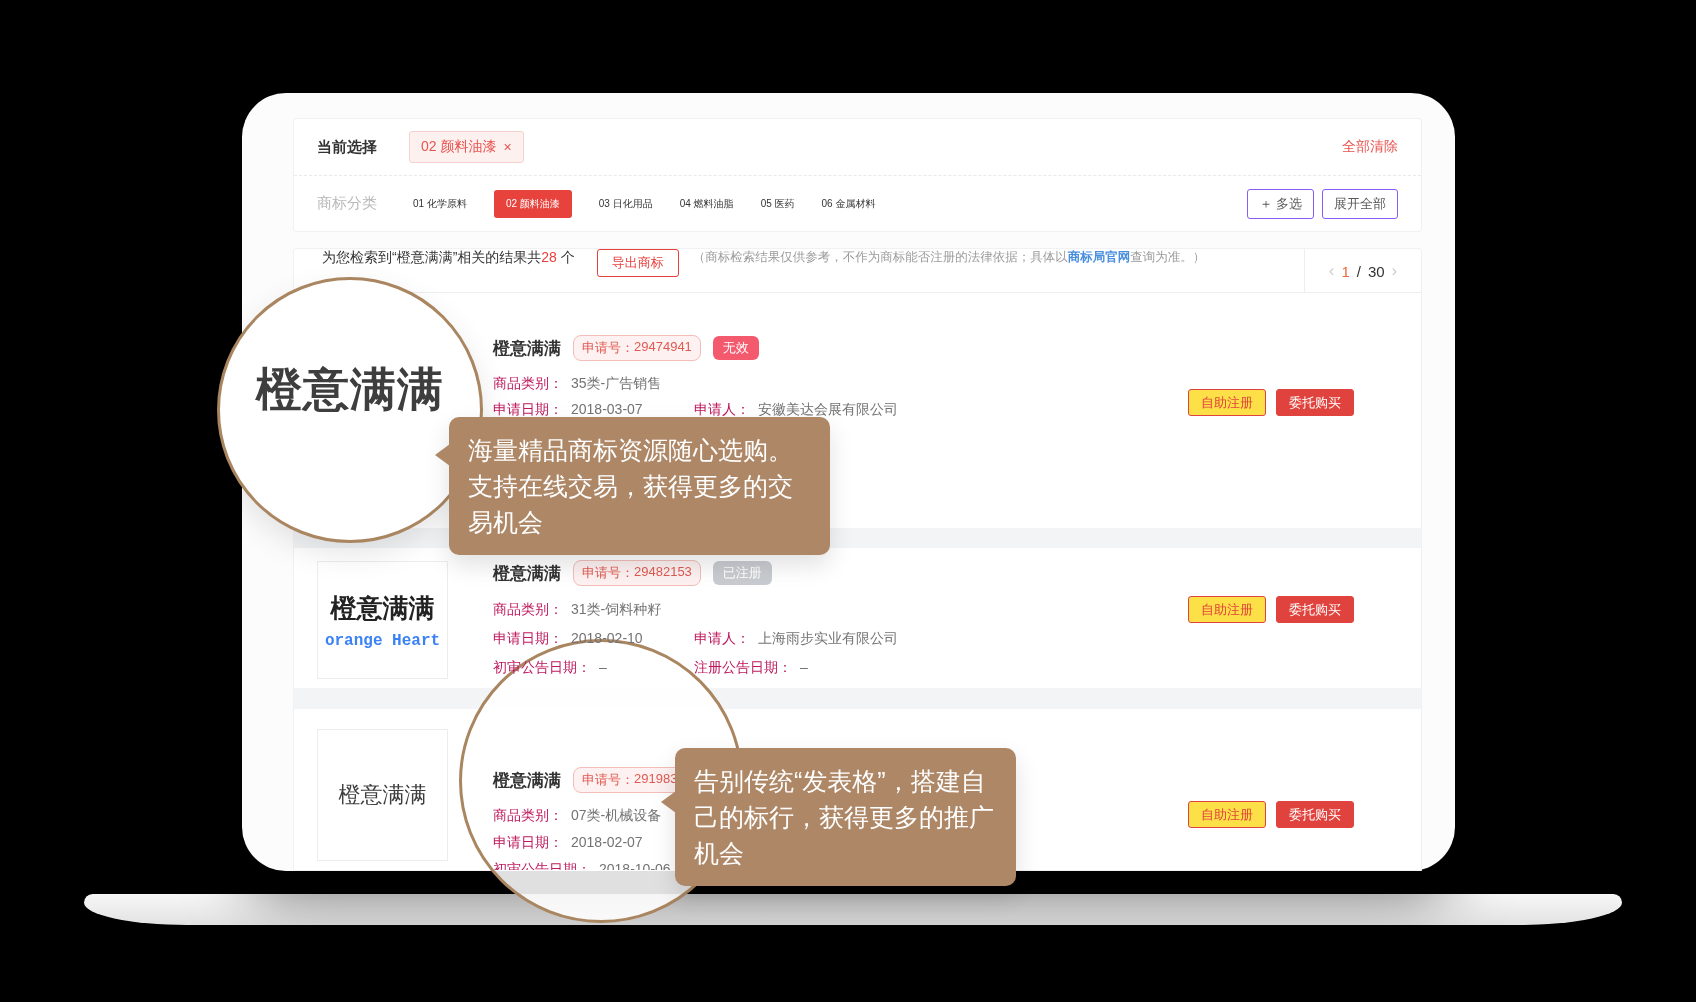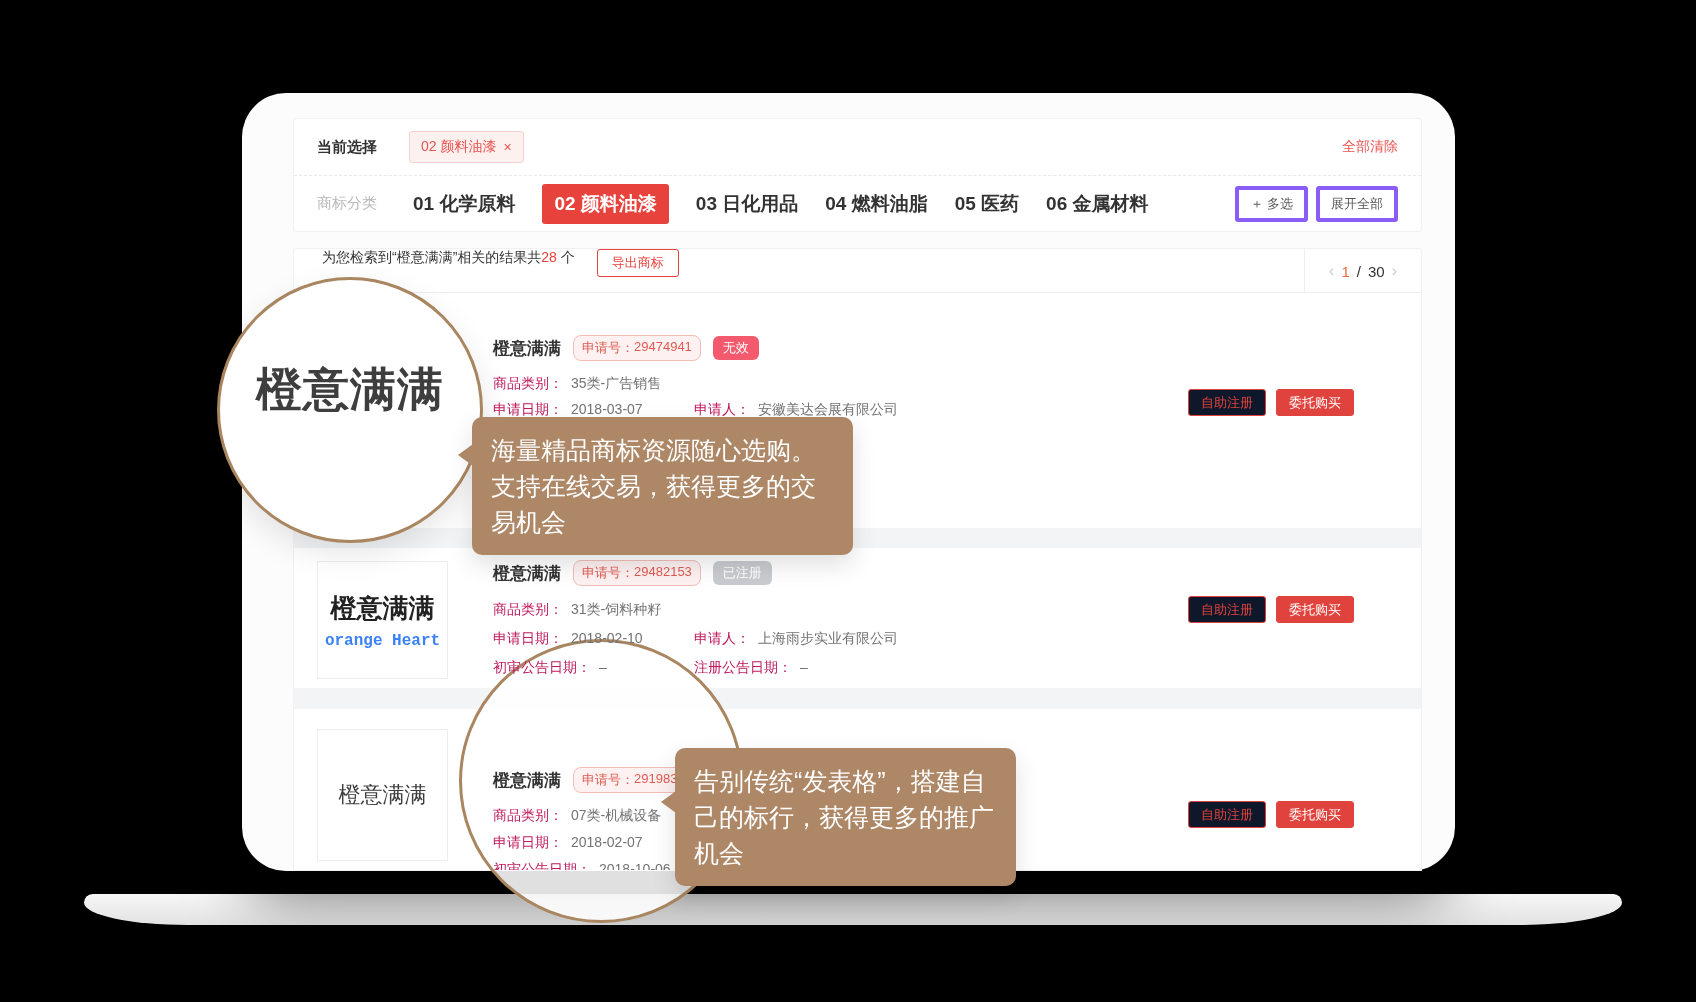--- a/index.html
+++ b/index.html
@@ -23,25 +23,25 @@
   
   .f-row { display:flex; align-items:center; height:56px; padding:0 23px; }
   .f-row.catrow { height:56px; border-top:1px dashed #e9e9e9; }
   .f-label { font-size:15px; font-weight:bold; color:#333; }
   .sel-tag { margin-left:32px; display:inline-flex; align-items:center; gap:7px;
     background:#fdf1f0; border:1px solid #f6d2cf; border-radius:3px; padding:6px 11px;
     font-size:14px; color:#e85450; cursor:pointer; }
   .sel-tag .x { font-size:14px; color:#e85450; }
   .clear-all { margin-left:auto; font-size:14px; color:#e85450; cursor:pointer; }
   .cat-label { font-size:15px; color:#b9b9b9; }
-  .cats { display:flex; align-items:center; gap:27px; margin-left:36px; font-size:19px; color:#333;font-weight:bold; }
+  .cats { display:flex; align-items:center; gap:27px; margin-left:36px; font-size:10px; color:#333; }
   .cat { cursor:pointer; white-space:nowrap; }
   .cat.active { background:#e8423d; color:#fff; border-radius:3px; padding:7px 12px; }
   .f-btns { margin-left:auto; display:flex; gap:8px; }
-  .f-btn { border:4px solid #8b5cf6; border-radius:3px; background:#fff; color:#595959;
+  .f-btn { border:1px solid #8b5cf6; border-radius:3px; background:#fff; color:#595959;
     font-size:13px; padding:5px 11px; cursor:pointer; white-space:nowrap; }
 
   
   .res-head { position:relative; height:44px; border-bottom:1px solid #eeeeef;
     display:flex; align-items:flex-start; padding:0 117px 0 28px; }
   .res-text { font-size:14px; color:#333; white-space:nowrap; }
   .res-count { color:#e8413d; }
   .export-btn { margin-left:22px; border:1px solid #e8413d; color:#e8413d; background:#fff;
     border-radius:3px; font-size:13px; padding:4px 14px; cursor:pointer; white-space:nowrap; }
   .disclaimer { margin-left:14px; font-size:12.5px; color:#9b9b9b; white-space:nowrap; overflow:hidden; }
@@ -73,32 +73,32 @@
   .fline { position:relative; height:26px; line-height:26px; font-size:14px; white-space:nowrap; }
   .row1 .fline { height:26px; } .row2 .fline { height:29px; line-height:29px; } .row3 .fline { height:27px; line-height:27px; }
   .fields { margin-top:9px; }
   .fl { color:#be185d; margin-right:8px; }
   .fv { color:#737373; }
   .col2 { position:absolute; left:201px; }
   .actions { position:absolute; right:69px; display:flex; gap:10px; }
   .row1 .actions { top:96px; } .row2 .actions { top:48px; } .row3 .actions { top:92px; }
   .act-btn { width:78px; height:27px; border-radius:3px; font-size:13px; cursor:pointer;
     display:flex; align-items:center; justify-content:center; white-space:nowrap; }
-  .act-outline { border:1px solid #e0433d; color:#e0433d; background:#0f172a; }
+  .act-outline { border:1px solid #e0433d; color:#e0433d; background:#fde047; }
   .act-fill { border:1px solid #e0433d; color:#fff; background:#e0433d; }
 
   
   .magnifier { position:absolute; border:3px solid #a98560; border-radius:50%; z-index:5; }
   .mag1 { left:217px; top:277px; width:266px; height:266px; background:#fff;
     display:flex; align-items:center; justify-content:center; box-shadow:0 12px 30px rgba(0,0,0,.10); }
   .mag1 .mag-text { font-size:46px; font-weight:bold; color:#3e3e3e; letter-spacing:1px; transform:translateY(-20px); white-space:nowrap; }
   .mag2 { left:459px; top:639px; width:284px; height:284px; background:rgba(255,255,255,.88); }
   .tooltip { position:absolute; z-index:10; background:#ad8766; border-radius:10px; color:#fff;
     font-size:25px; line-height:36px; padding:15px 19px; box-shadow:0 10px 24px rgba(0,0,0,.12); }
-  .tip1 { left:472px; top:417px; width:381px; }
+  .tip1 { left:449px; top:417px; width:381px; }
   .tip2 { left:675px; top:748px; width:341px; }
   .tail { position:absolute; left:-14px; width:0; height:0;
     border-top:11px solid transparent; border-bottom:11px solid transparent; border-right:15px solid #ad8766; }
   .tip1 .tail { top:27px; } .tip2 .tail { top:43px; }
 </style>
 </head>
 <body>
 
 <div class="stage">
   <div class="laptop-base"></div>
@@ -128,20 +128,21 @@
           <button class="f-btn">＋ 多选</button>
           <button class="f-btn">展开全部</button>
         </span>
       </div>
     </div>
 
     <div class="card results-card">
       <div class="res-head">
         <span class="res-text"><span>为您检索到“橙意满满”相关的结果共</span><span class="res-count">28</span><span> 个</span></span>
         <button class="export-btn">导出商标</button>
+        <span class="disclaimer"><span>（商标检索结果仅供参考，不作为商标能否注册的法律依据；具体以</span><span class="lk">商标局官网</span><span>查询为准。）</span></span>
         <span class="pager">
           <span class="pg-arrow">‹</span>
           <span class="pg-cur">1</span>
           <span>/</span>
           <span>30</span>
           <span class="pg-arrow">›</span>
         </span>
       </div>
 
       <div class="result-row row1">

